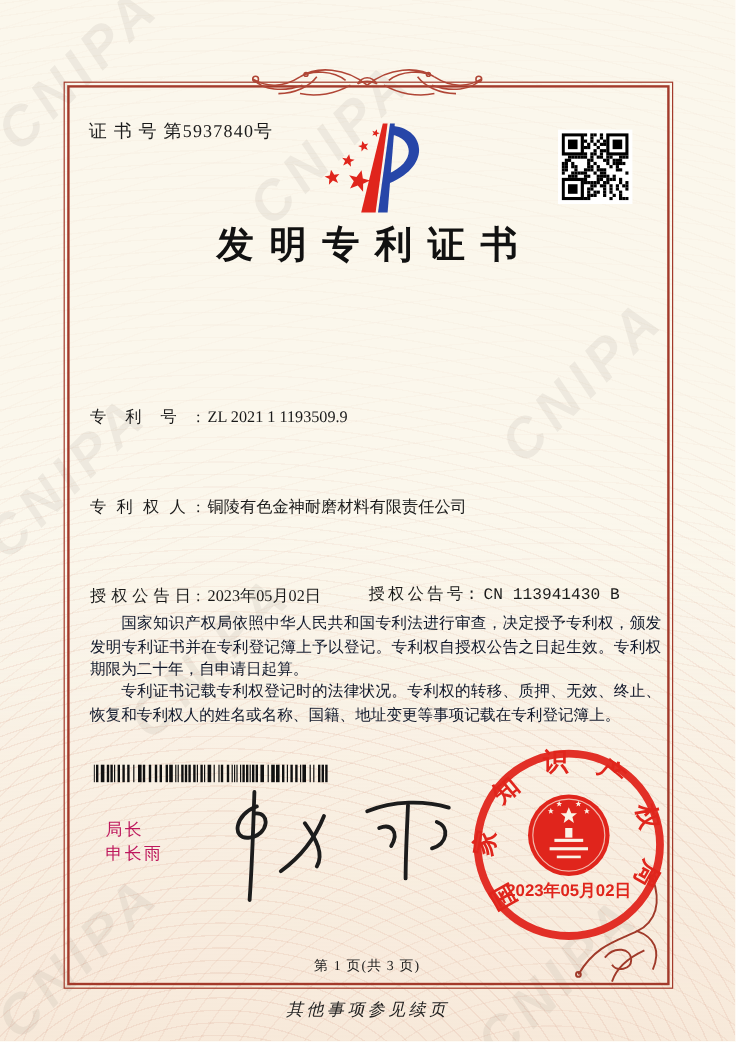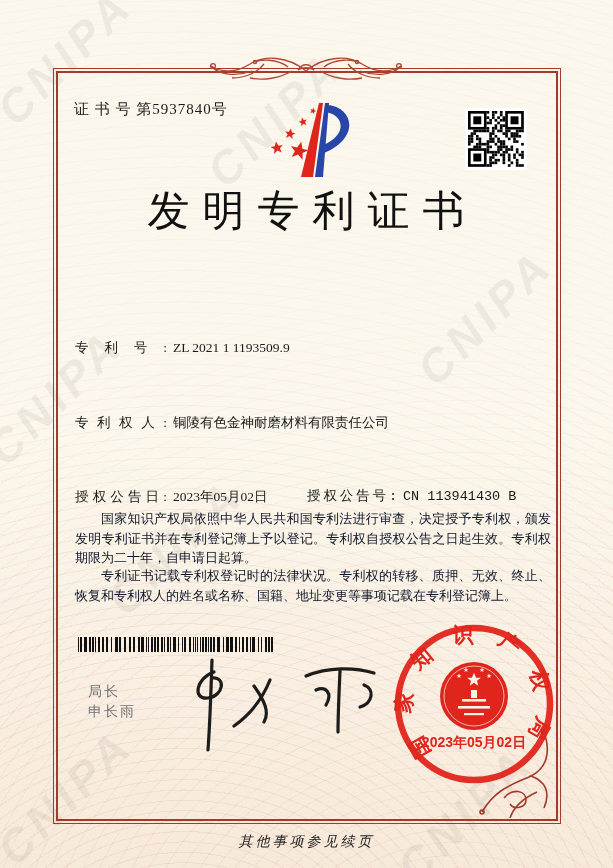--- a/index.html
+++ b/index.html
@@ -12,28 +12,28 @@
       linear-gradient(180deg, rgba(250,246,236,0) 50%, rgba(243,219,200,0.5) 100%);
     -webkit-mask-image:linear-gradient(180deg,rgba(0,0,0,.25) 0%,rgba(0,0,0,.25) 35%,#000 70%);
             mask-image:linear-gradient(180deg,rgba(0,0,0,.25) 0%,rgba(0,0,0,.25) 35%,#000 70%);}
   .wm{position:absolute;font:italic 700 46px "Liberation Sans",sans-serif;
       color:rgba(128,118,105,0.10);transform:rotate(-45deg);letter-spacing:6px;pointer-events:none;white-space:nowrap;}
   .frame-outer{position:absolute;left:53px;top:68px;width:506px;height:754px;border:1px solid #a33a2b;}
   .frame-inner{position:absolute;inset:2px;border:2px solid #a33a2b;}
   .abs{position:absolute;}
   .cert-no{left:74px;top:100px;font-size:15px;letter-spacing:1px;}
   .title{left:53px;top:183px;width:506px;text-align:center;font-family:"Liberation Sans",sans-serif;
-         font-weight:400;font-size:42px;letter-spacing:13px;text-indent:13px;color:#111;}
+         font-weight:700;font-size:31px;letter-spacing:13px;text-indent:13px;color:#111;}
   .frow{left:75px;width:470px;font-size:13.5px;line-height:20px;white-space:nowrap;}
   .flabel{display:inline-block;width:92px;text-align:justify;text-align-last:justify;vertical-align:top;}
   .fval{margin-left:6px;}
   .fval2{display:block;margin-left:98px;}
   .grant2{position:absolute;left:232px;top:0;font-family:Liberation Mono, monospace;}
   .para{left:75px;width:476px;font-size:13px;line-height:19.5px;text-align:justify;text-indent:2em;color:#0f172a;}
-  .signer{left:88px;font-family:"Liberation Sans",sans-serif;font-size:14px;letter-spacing:2px;color:#737373;}
+  .signer{left:88px;font-family:"Liberation Sans",sans-serif;font-size:14px;letter-spacing:2px;color:#be185d;}
   .pageno{left:53px;top:797px;width:506px;text-align:center;font-size:11.5px;letter-spacing:1px;}
   .footnote{left:0;top:833px;width:613px;text-align:center;font-size:14px;letter-spacing:3px;color:#222;font-style:italic;}
   .qrbox{left:465px;top:108px;width:62px;height:62px;background:#ffffff;padding:3px;box-sizing:border-box;}
   svg{display:block;}
 </style>
 </head>
 <body>
 
 <div class="page">
 
@@ -374,15 +374,16 @@
       <use href="#star5" transform="translate(8,-26) scale(0.26)" fill="#fbf3e6"></use>
       <use href="#star5" transform="translate(15,-20) scale(0.26)" fill="#fbf3e6"></use>
       <rect x="-3" y="-6" width="6" height="8" fill="#fbf3e6"></rect>
       <rect x="-12" y="3" width="24" height="2.6" fill="#fbf3e6"></rect>
       <rect x="-16" y="10" width="32" height="2.6" fill="#fbf3e6"></rect>
       <rect x="-10" y="17" width="20" height="2.2" fill="#fbf3e6"></rect>
     </g>
     <text x="83" y="127" text-anchor="middle" font-size="14" font-weight="bold" fill="#e0251c" font-family="Liberation Sans,sans-serif">2023年05月02日</text>
   </svg>
 
+  <div class="abs pageno">第 1 页(共 3 页)</div>
   <div class="abs footnote">其他事项参见续页</div>
 
 </div>
 
 </body></html>

